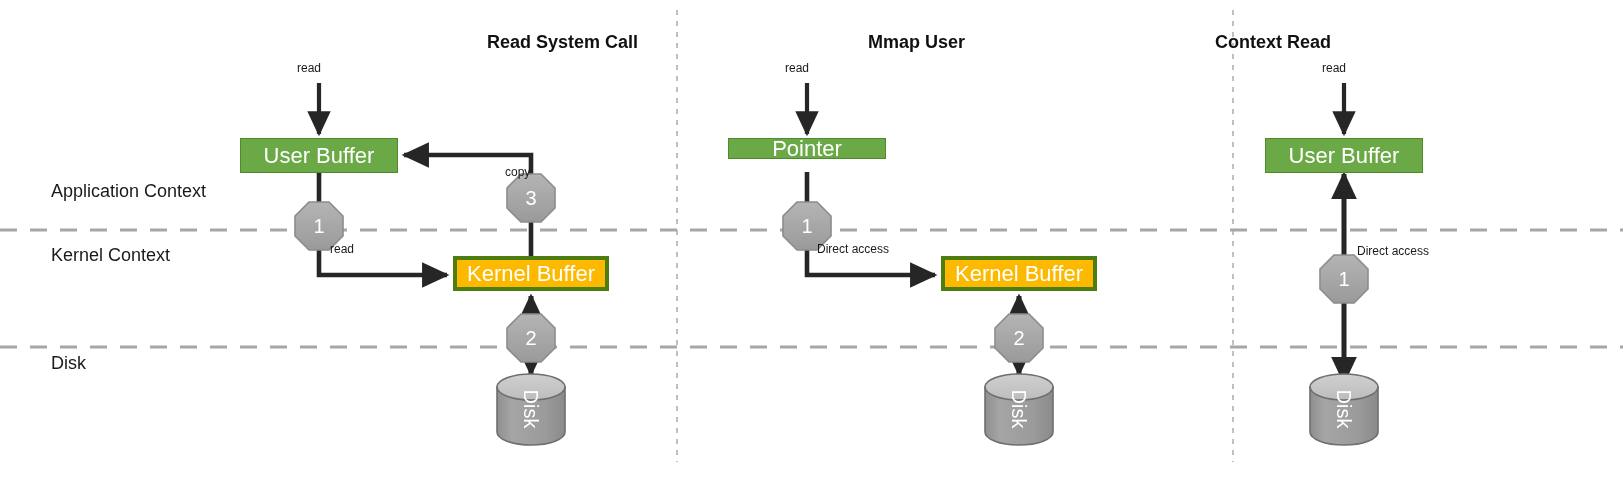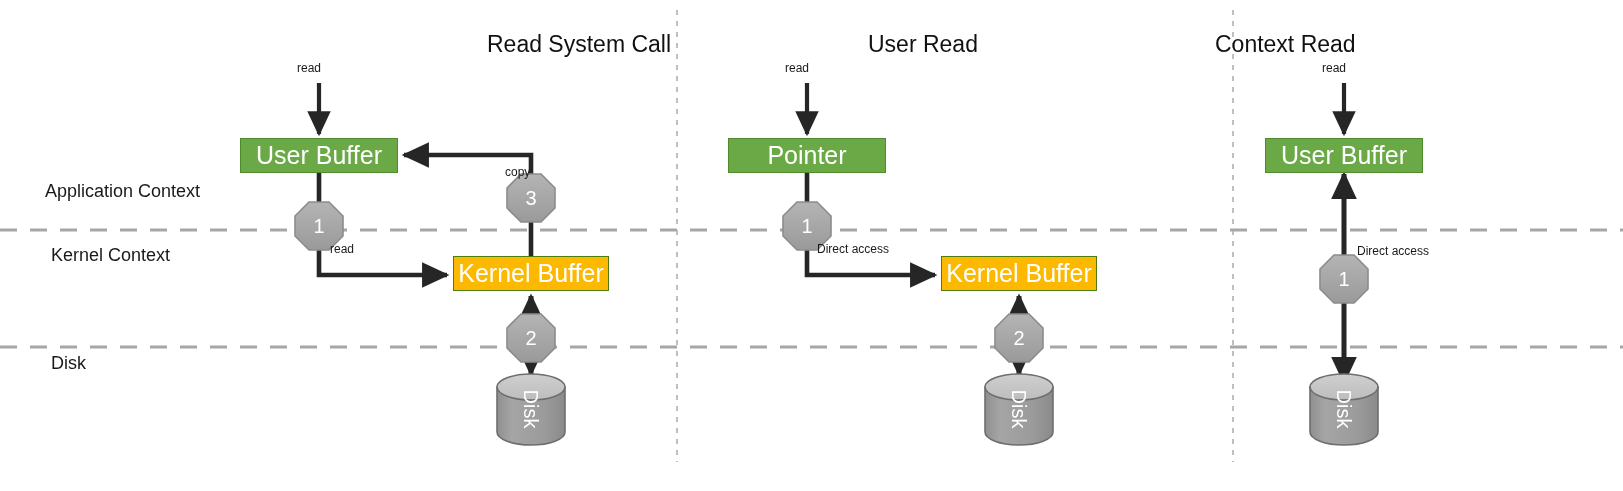--- a/index.html
+++ b/index.html
@@ -28,53 +28,53 @@
   
   .zone-label {
     font-size: 18px;
     color: #1a1a1a;
     white-space: nowrap;
     line-height: 1;
   }
 
   
   .panel-title {
-    font-size: 23px;
-    font-weight: normal;
+    font-size: 18px;
+    font-weight: bold;
     color: #111111;
     white-space: nowrap;
     line-height: 1;
   }
 
   
   .edge-label {
     font-size: 12px;
     color: #1a1a1a;
     white-space: nowrap;
     line-height: 1;
   }
 
   
   .node-box {
     box-sizing: border-box;
     display: flex;
     align-items: center;
     justify-content: center;
-    font-size: 25px;
+    font-size: 22px;
     color: #ffffff;
     line-height: 1;
     white-space: nowrap;
   }
   .node-green {
     background: #6aa945;
     border: 1px solid #4e8a2e;
   }
   .node-amber {
     background: #fcb900;
-    border: 1px solid #4d7c0f;
+    border: 4px solid #4d7c0f;
   }
   .disk-label {
     position: absolute;
     font-size: 20px;
     color: #ffffff;
     white-space: nowrap;
     transform-origin: 50% 50%;
     line-height: 1;
   }
 
@@ -192,46 +192,46 @@
     </g>
     <g>
       <path d="M1310,387 L1310,432 A34,13 0 0 0 1378,432 L1378,387 Z" fill="url(#diskBodyGrad)" stroke="#6e6e6e" stroke-width="1.6"></path>
       <ellipse cx="1344" cy="387" rx="34" ry="13" fill="url(#diskTopGrad)" stroke="#6e6e6e" stroke-width="1.6"></ellipse>
     </g>
     <g>
       <polygon points="1334,255 1354,255 1368,269 1368,289 1354,303 1334,303 1320,289 1320,269" fill="url(#badgeGrad)" stroke="#8c8c8c" stroke-width="1.6"></polygon>
     </g>
   </svg>
 
-  <div class="abs zone-label" style="left:45px; top:182px;">Application Context</div>
+  <div class="abs zone-label" style="left:51px; top:182px;">Application Context</div>
   <div class="abs zone-label" style="left:51px; top:246px;">Kernel Context</div>
   <div class="abs zone-label" style="left:51px; top:354px;">Disk</div>
 
   <div class="abs panel-title" style="left:487px; top:33px;">Read System Call</div>
-  <div class="abs panel-title" style="left:868px; top:33px;">User Read</div>
+  <div class="abs panel-title" style="left:868px; top:33px;">Mmap User</div>
   <div class="abs panel-title" style="left:1215px; top:33px;">Context Read</div>
 
   <div class="abs node-box node-green" style="left:240px; top:138px; width:158px; height:35px;">
     <span>User Buffer</span>
   </div>
   <div class="abs node-box node-amber" style="left:453px; top:256px; width:156px; height:35px;">
     <span>Kernel Buffer</span>
   </div>
   <div class="disk-label" style="left:531px; top:409px;
        transform:translate(-50%,-50%) rotate(90deg);">Disk</div>
 
   <div class="abs edge-label" style="left:297px; top:62px;">read</div>
   <div class="abs edge-label" style="left:330px; top:243px;">read</div>
   <div class="abs edge-label" style="left:465px; top:166px;margin-left:40px;">copy</div>
 
   <div class="badge-num" style="left:319px; top:226px; transform:translate(-50%,-50%);">1</div>
   <div class="badge-num" style="left:531px; top:338px; transform:translate(-50%,-50%);">2</div>
   <div class="badge-num" style="left:531px; top:198px; transform:translate(-50%,-50%);">3</div>
 
-  <div class="abs node-box node-green" style="left:728px; top:138px; width:158px; height:35px;">
+  <div class="abs node-box node-green" style="left:728px; top:138px; width:158px; height:21px;">
     <span>Pointer</span>
   </div>
   <div class="abs node-box node-amber" style="left:941px; top:256px; width:156px; height:35px;">
     <span>Kernel Buffer</span>
   </div>
   <div class="disk-label" style="left:1019px; top:409px;
        transform:translate(-50%,-50%) rotate(90deg);">Disk</div>
 
   <div class="abs edge-label" style="left:785px; top:62px;">read</div>
   <div class="abs edge-label" style="left:817px; top:243px;">Direct access</div>

